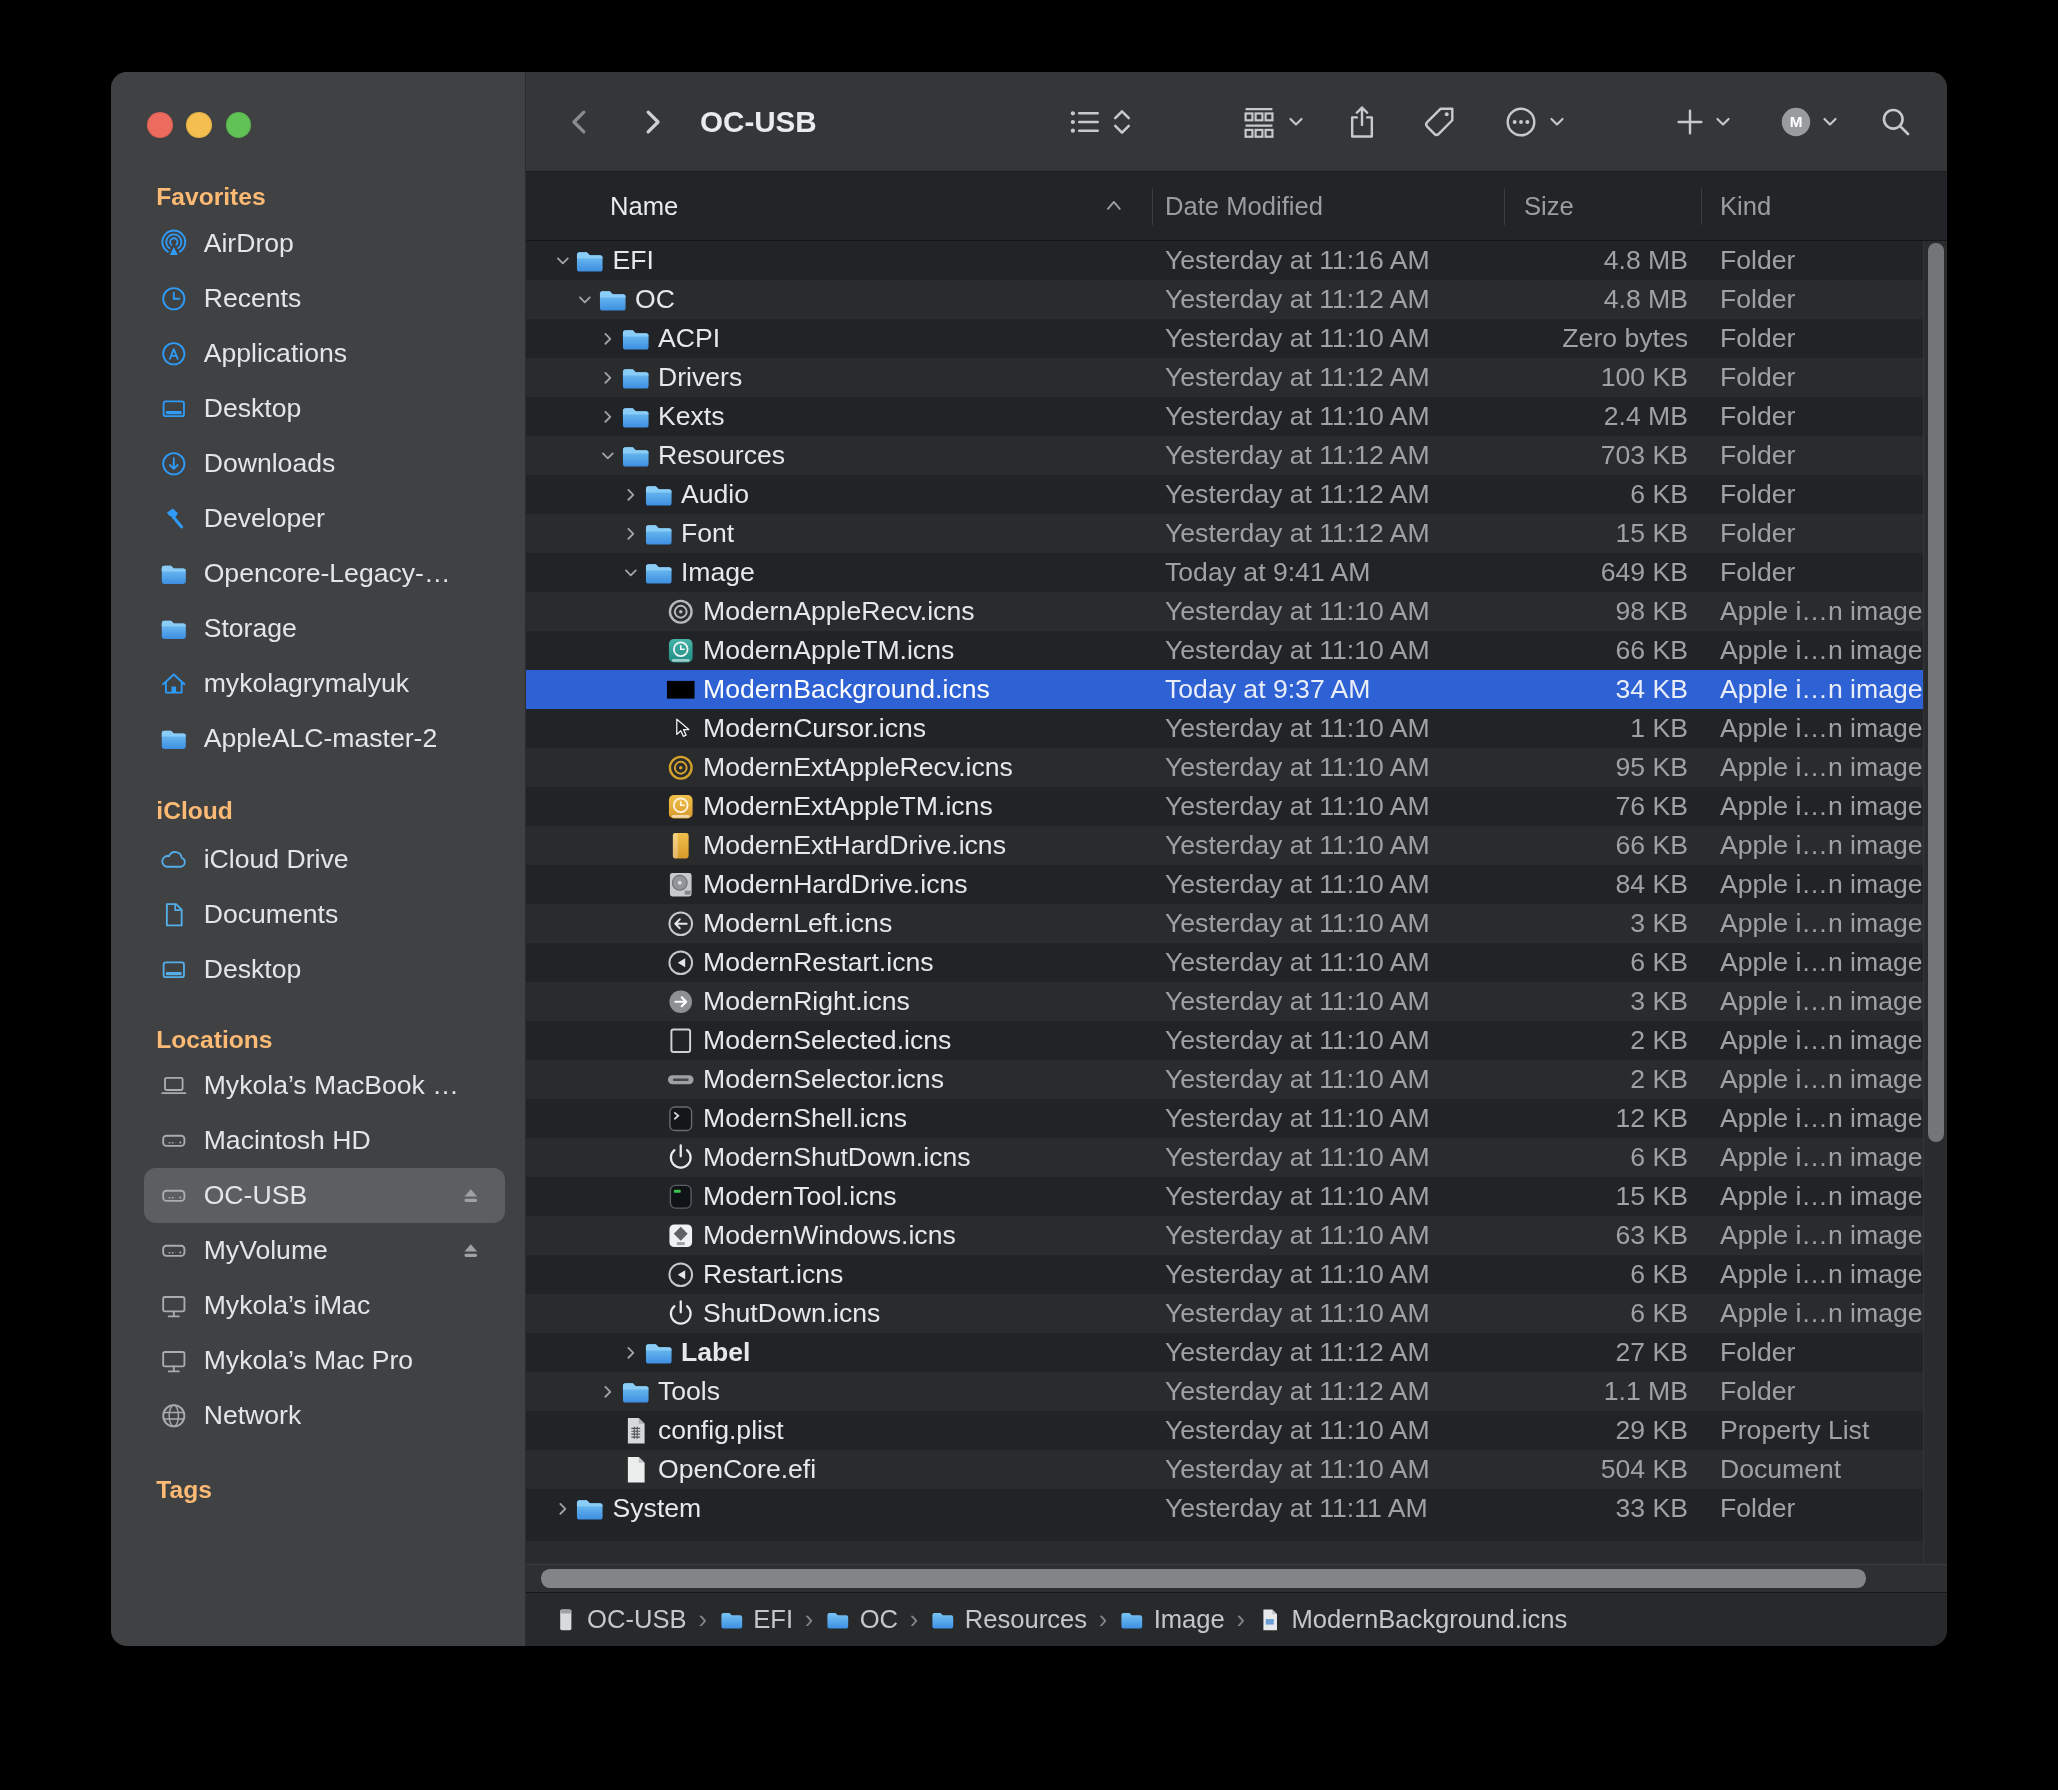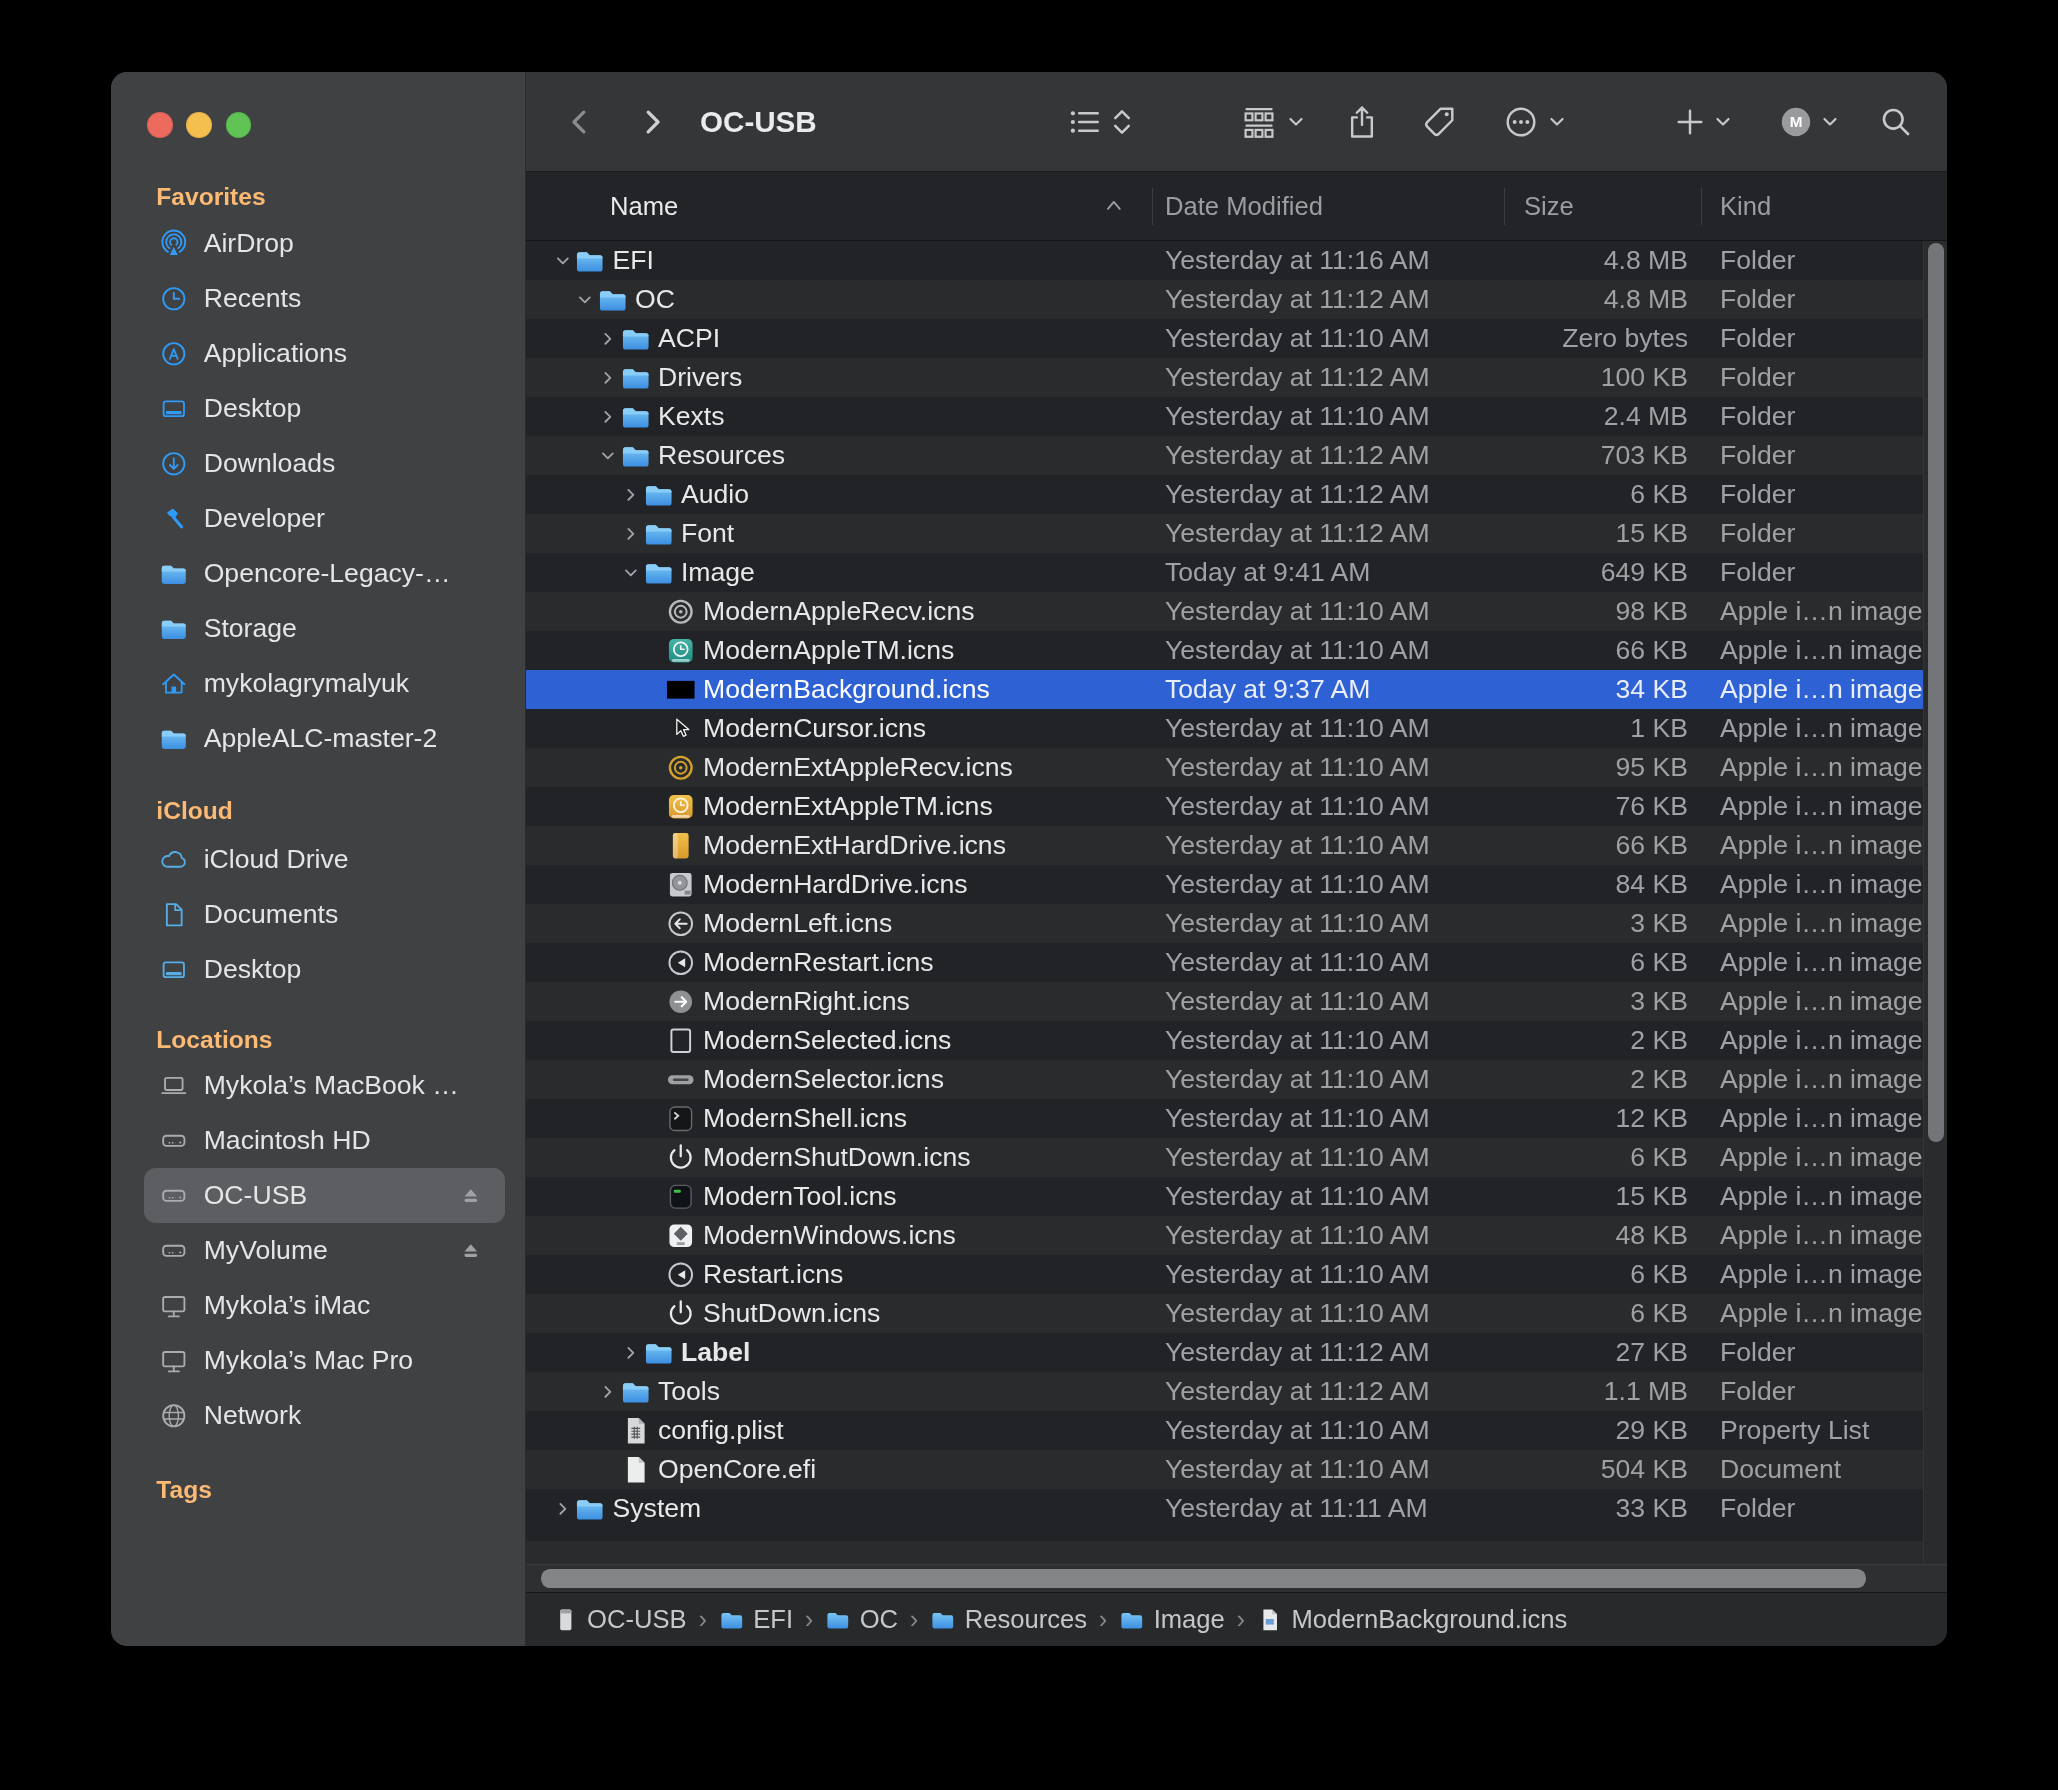--- a/index.html
+++ b/index.html
@@ -835,21 +835,21 @@
               <span class="ficon">
                 <svg width="31.5" height="31.5" viewBox="0 0 32 32">
                   <rect x="4.5" y="4.5" width="23" height="23" rx="5" fill="#f0f1f2"></rect>
                   <rect x="11" y="9" width="10" height="10" transform="rotate(45 16 14)" fill="#5e6166"></rect>
                   <rect x="12" y="22.5" width="8" height="3" fill="#9ea0a4"></rect>
                 </svg>
               </span>
               <span class="flabel">ModernWindows.icns</span>
             </div>
             <div class="cdate">Yesterday at 11:10 AM</div>
-            <div class="csize">48 KB</div>
+            <div class="csize">63 KB</div>
             <div class="ckind">Apple i…n image</div>
           </div>
           <div class="row odd">
             <div class="cell-name" style="padding-left: 115px;">
               <span class="chev"></span>
               <span class="ficon">
                 <svg width="31.5" height="31.5" viewBox="0 0 32 32">
                   <circle cx="16" cy="16" r="11.5" fill="none" stroke="#c7c8cb" stroke-width="2"></circle>
                   <path d="M20.5 11.5 13 16l7.5 4.5z" fill="#e6e7e9"></path>
                 </svg>

